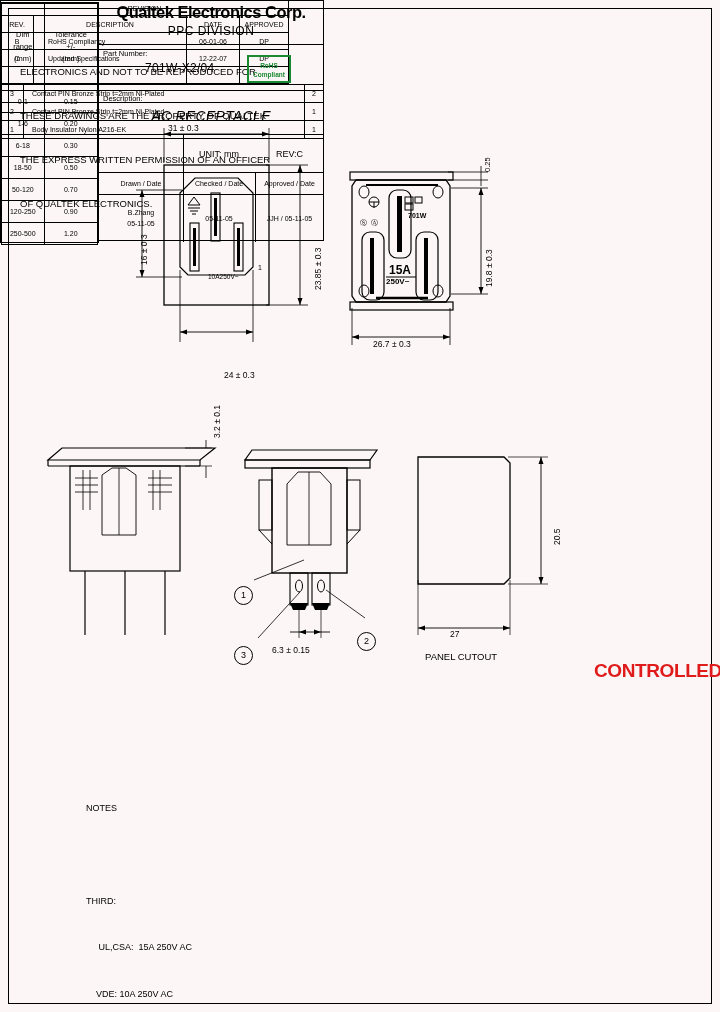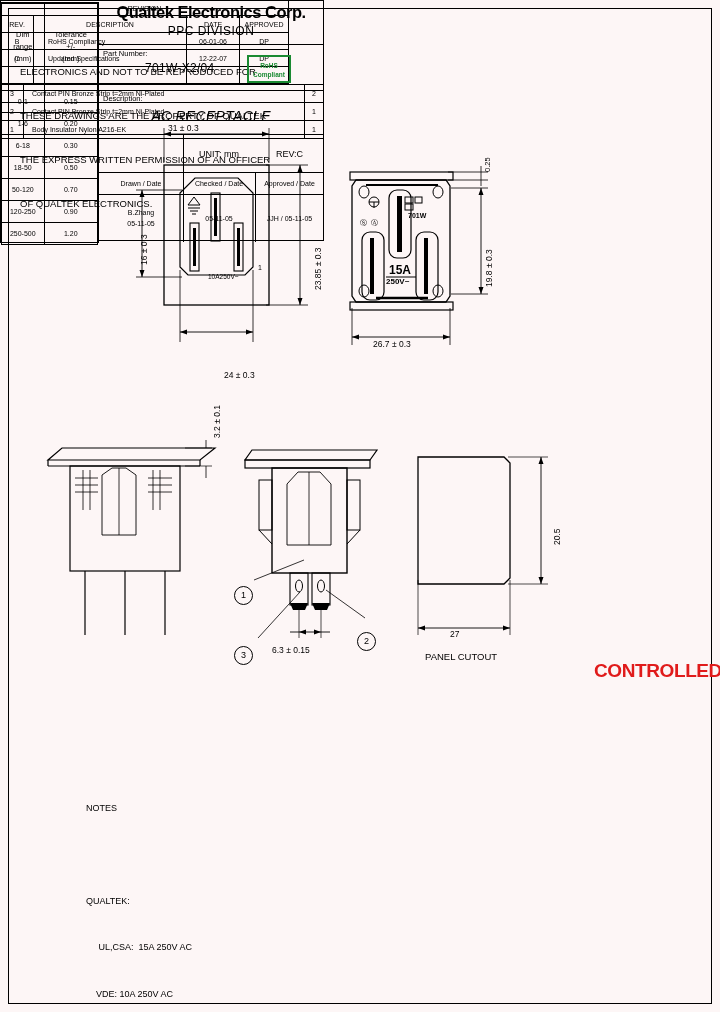--- a/index.html
+++ b/index.html
@@ -307,21 +307,21 @@
   </svg>
   <div class="txt dimtxt vert" style="left:553px;top:545px;transform:rotate(-90deg);">20.5</div>
   <div class="txt dimtxt" style="left:450px;top:630px;">27</div>
   <div class="txt" style="left:425px;top:652px;font-size:9.5px;">PANEL CUTOUT</div>
 
   <div class="txt" id="controlled">CONTROLLED</div>
 
   <div class="txt" id="notes">
     <div>NOTES</div>
     <div style="height:15px">&nbsp;</div>
-    <div>QUALTEK:</div>
+    <div>THIRD:</div>
     <div>     UL,CSA:  15A 250V AC</div>
     <div>    VDE: 10A 250V AC</div>
     
     
     
   </div>
 
   <div id="bom">
     <table>
       <tbody>

